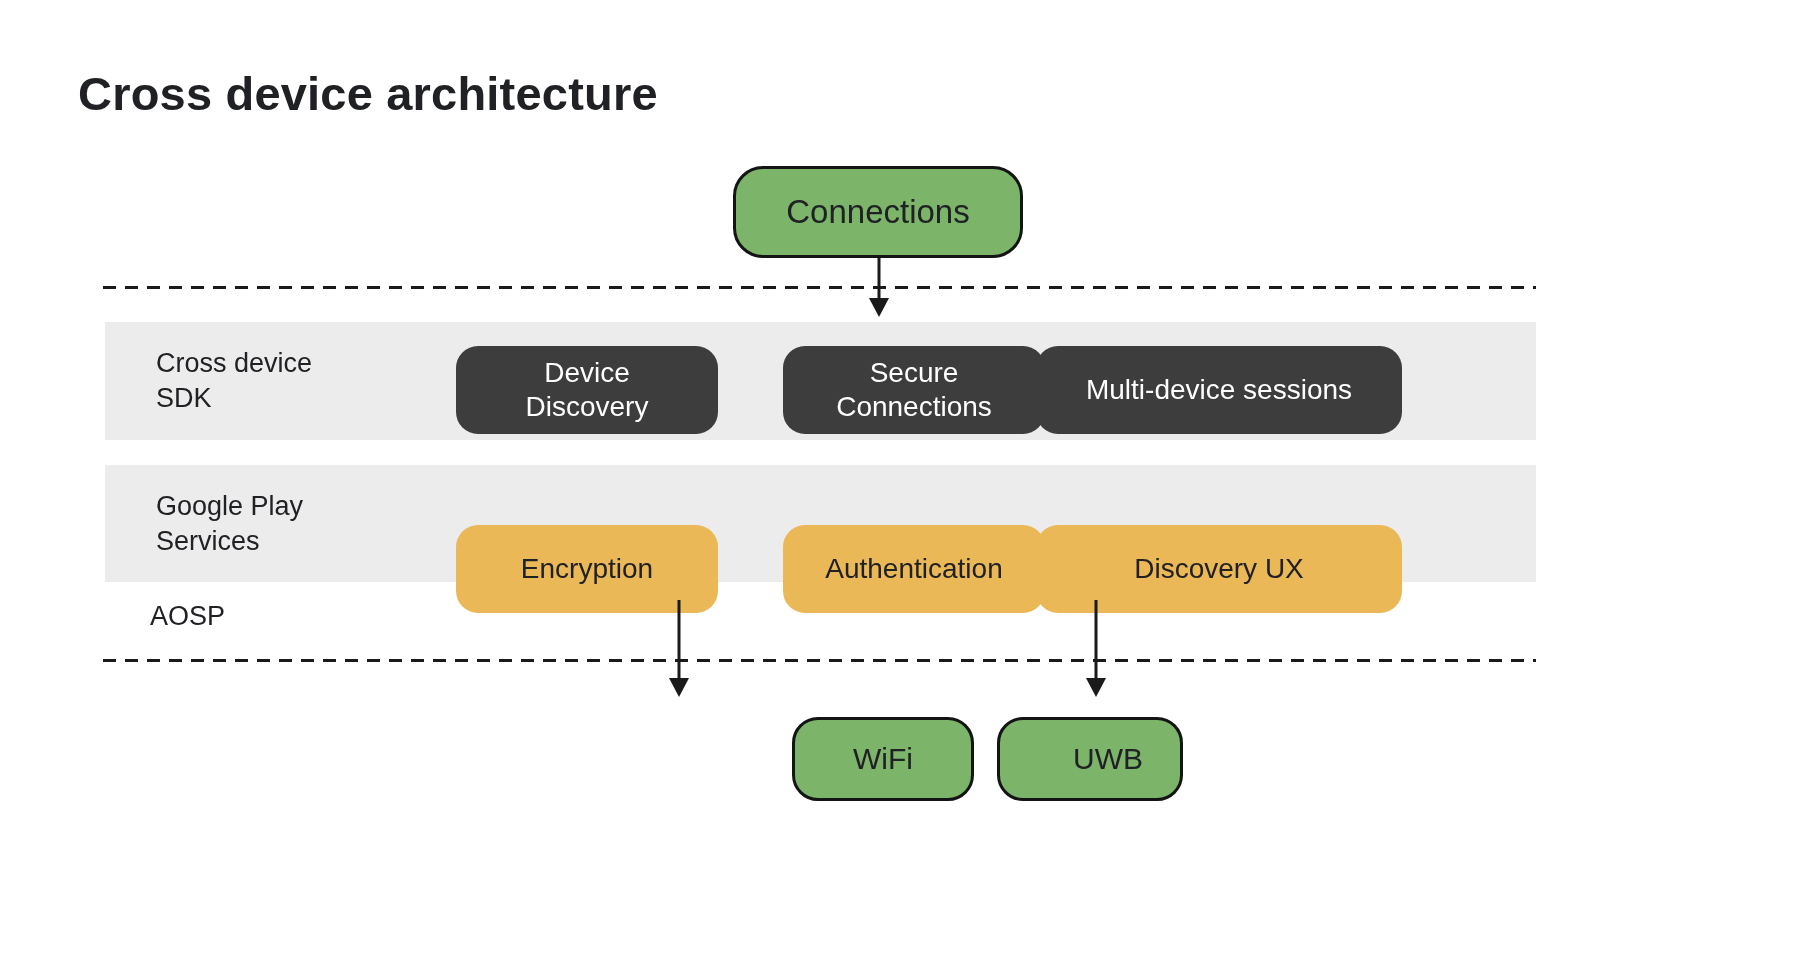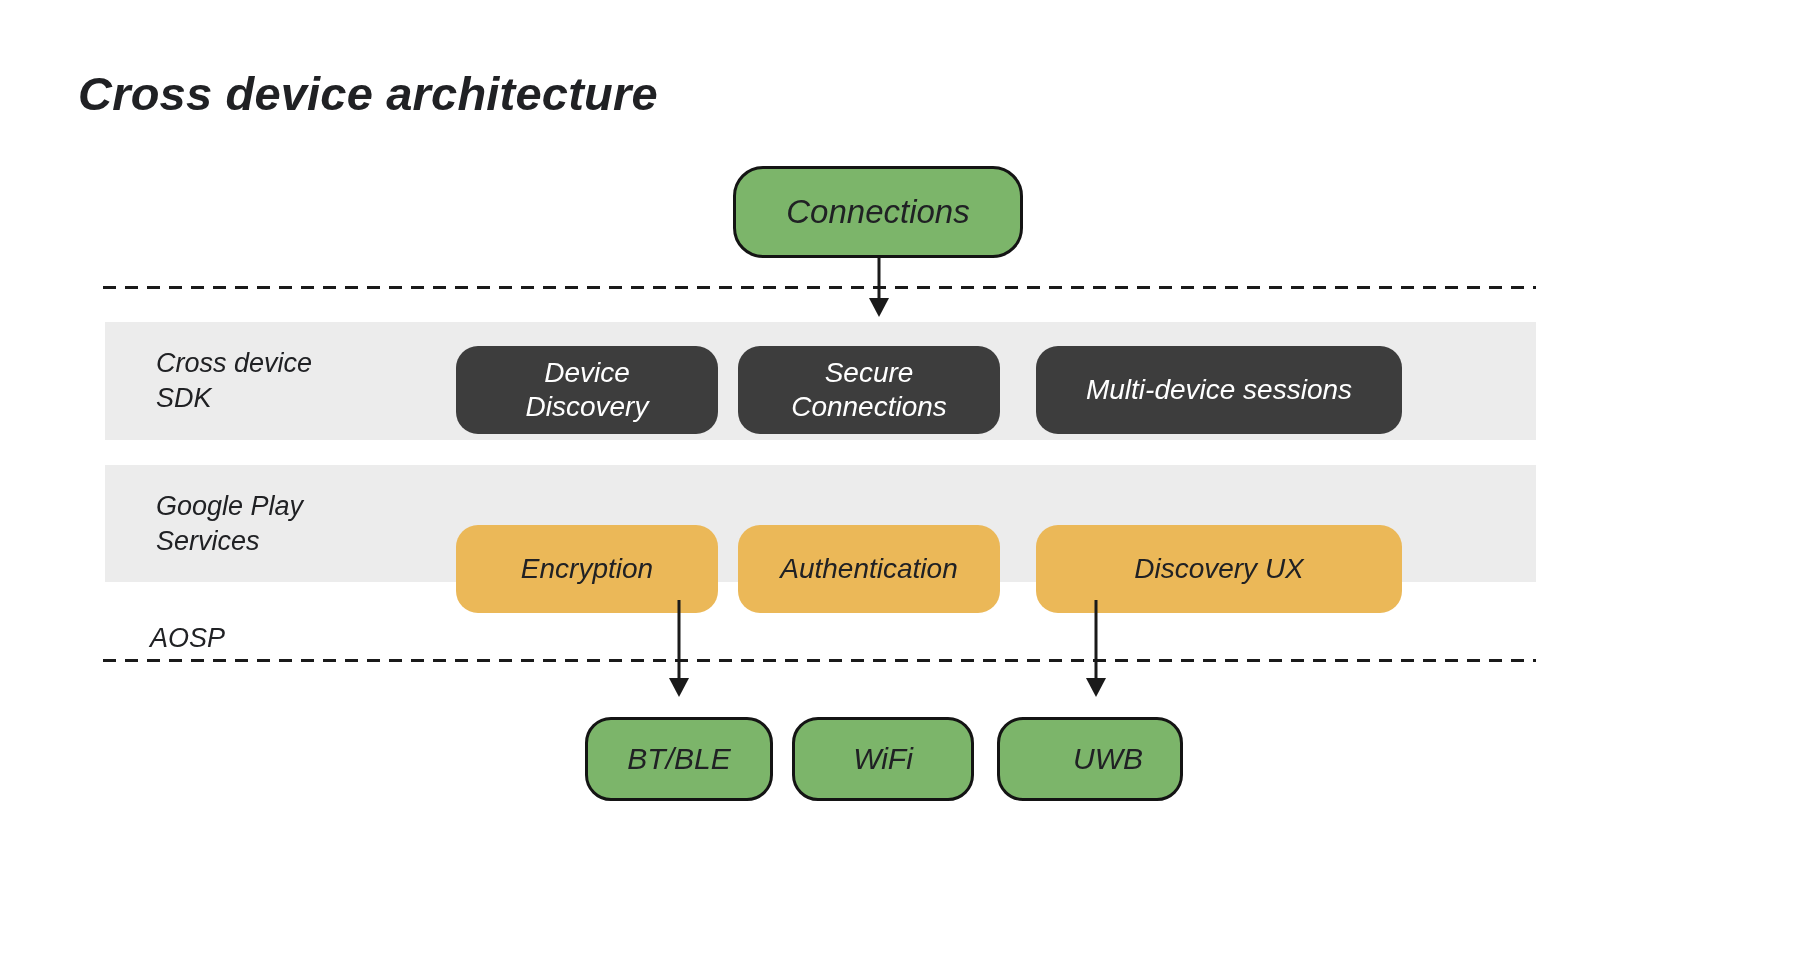--- a/index.html
+++ b/index.html
@@ -1,21 +1,21 @@
 <!DOCTYPE html>
 <html style="--green: #7CB56A; --dark: #3D3D3D; --yellow: #EBB858; --band: #ECECEC; --ink: #1A1A1A; --text: #202124;"><head>
 <meta charset="utf-8">
 <style>
   :root{
     --green:#7CB56A; --dark:#3D3D3D; --yellow:#EBB858;
     --band:#ECECEC; --ink:#1A1A1A; --text:#202124;
   }
   html,body{margin:0;padding:0;background:#ffffff;}
   body{width:1800px;height:954px;font-family:"Liberation Sans",sans-serif;color:var(--text);}
-  .canvas{position:relative;width:1536px;height:954px;background:#ffffff;overflow:hidden;font-style:italic;}
+  .canvas{position:relative;width:1536px;height:954px;background:#ffffff;overflow:hidden;}
 
   .title{position:absolute;left:78px;top:66px;font-size:47px;font-weight:600;letter-spacing:0.2px;color:var(--text);}
 
   .node{position:absolute;display:flex;align-items:center;justify-content:center;text-align:center;box-sizing:border-box;}
   .green-node{background:var(--green);border:3px solid #141414;color:var(--text);}
   .app-node{left:733px;top:166px;width:290px;height:92px;border-radius:30px;font-size:33px;font-weight:500;}
 
   .dashline{position:absolute;left:103px;width:1544px;height:3px;
     background:repeating-linear-gradient(90deg,var(--ink) 0 13px,transparent 13px 22px);}
   .dash-top{top:286px;}
@@ -30,24 +30,24 @@
 
   .dark-box{position:absolute;background:var(--dark);color:#ffffff;border-radius:22px;
     display:flex;flex-direction:column;align-items:center;justify-content:center;
     font-size:28px;line-height:34px;font-weight:500;text-align:center;}
   .yellow-box{position:absolute;background:var(--yellow);color:var(--text);border-radius:22px;
     display:flex;flex-direction:column;align-items:center;justify-content:center;
     font-size:28px;line-height:34px;font-weight:500;text-align:center;}
   .sdk-row-box{top:24px;height:88px;}
   .gps-row-box{top:12px;height:88px;margin-top:48px;}
   .col1{left:351px;width:262px;}
-  .col2{left:633px;width:262px;text-align:right;}
+  .col2{left:678px;width:262px;text-align:right;}
   .col3{left:931px;width:366px;}
 
-  .aosp-label{position:absolute;left:150px;top:601px;font-size:27px;color:var(--text);margin-top:22px;}
+  .aosp-label{position:absolute;left:150px;top:601px;font-size:27px;color:var(--text);}
 
   .arrow{position:absolute;width:22px;}
   .arrow .stem{position:absolute;left:50%;transform:translateX(-50%);top:0;width:3px;background:var(--ink);}
   .arrow .head{position:absolute;bottom:0;left:50%;transform:translateX(-50%);width:0;height:0;
     border-left:10px solid transparent;border-right:10px solid transparent;border-top:19px solid var(--ink);}
   .arrow-app{left:868px;top:258px;height:59px;}
   .arrow-app .stem{height:43px;}
   .arrow-bt{left:668px;top:600px;height:97px;}
   .arrow-uwb{left:1085px;top:600px;height:97px;}
   .arrow-bt .stem,.arrow-uwb .stem{height:81px;}
@@ -115,23 +115,20 @@
     <div class="stem"></div>
     <div class="head"></div>
   </div>
   <div class="arrow arrow-uwb">
     <div class="stem"></div>
     <div class="head"></div>
   </div>
 
   <div class="dashline dash-bottom"></div>
 
-  <div class="node green-node transport t1">
-    <span>BT/BLE</span>
-  </div>
   <div class="node green-node transport t2">
     <span>WiFi</span>
   </div>
   <div class="node green-node transport t3">
     <span>UWB</span>
   </div>
 
 </div>
 
 </body></html>

